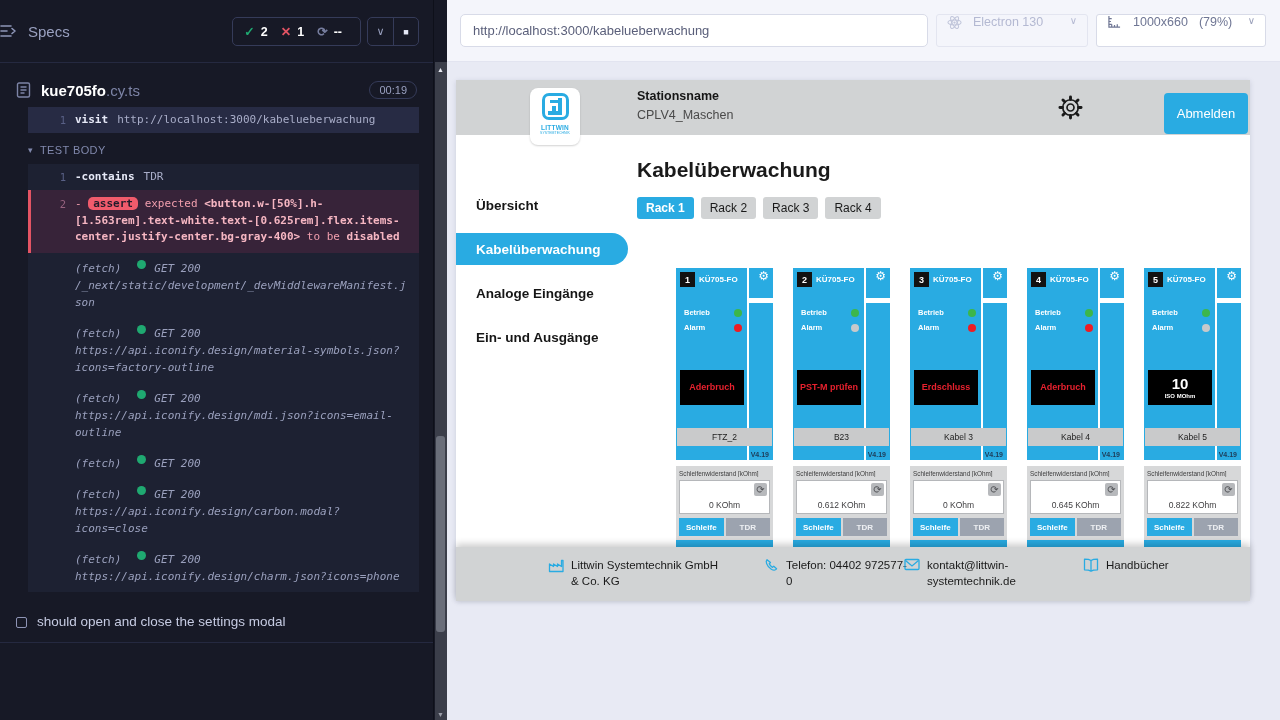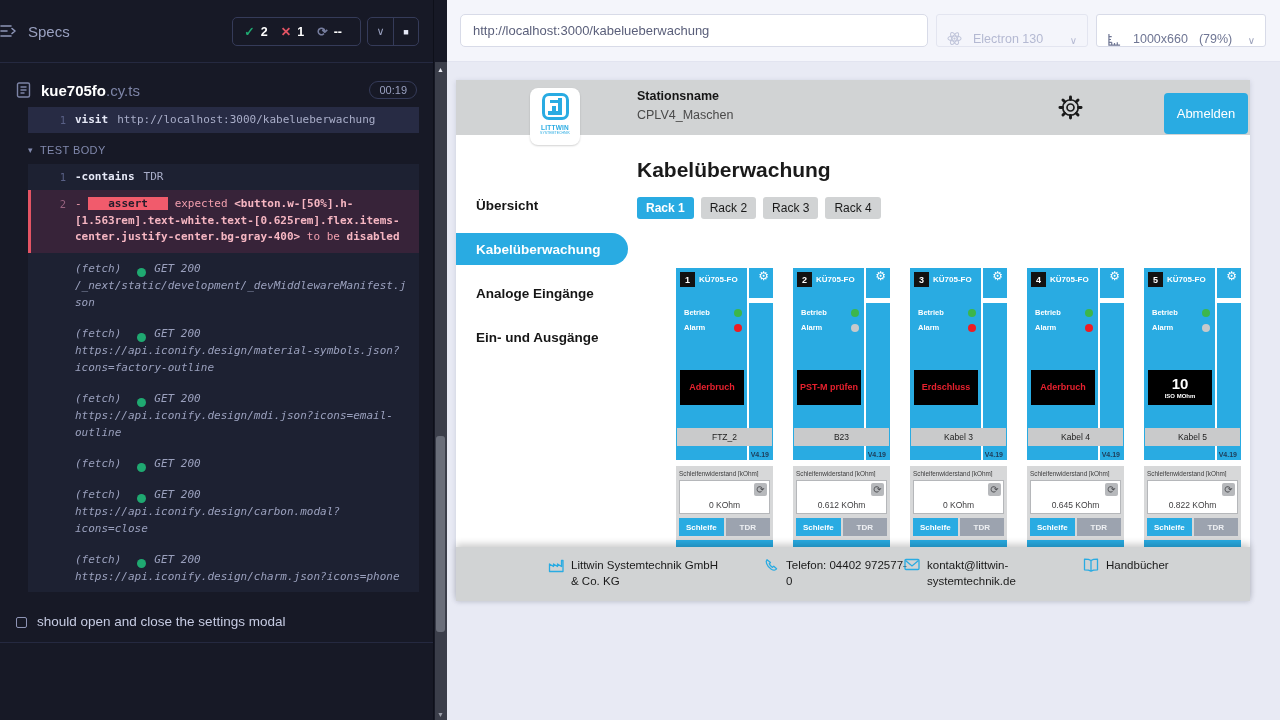--- a/index.html
+++ b/index.html
@@ -34,45 +34,45 @@
   .cmd-name { color:#e6e9f7; font-weight:bold; margin-right:9px; white-space:nowrap; }
   .cmd-arg { color:#a9aec9; }
   .section-head { padding:11px 0 8px 28px; color:#8189ad; font-size:11px; letter-spacing:.4px; display:flex; align-items:center; gap:7px; }
   .caret { font-size:9px; color:#8189ad; }
   .cmd-body { margin:0 14px 0 28px; background:#1d2132; }
   .row-cmd { display:flex; padding:5px 8px 5px 0; font-size:11px; line-height:16px; }
   .ln { width:47px; text-align:right; padding-right:9px; color:#596086; font-size:10.5px; flex:none; }
   .row-assert { display:flex; background:#372339; border-left:3px solid #e45464; padding:6px 10px 7px 0; font-size:11px; line-height:16.5px; }
   .row-assert .ln { color:#96627f; width:44px; }
   .as-content { flex:1; color:#f29fae; overflow-wrap:break-word; min-width:0; }
-  .as-chip { background:#f15b6c; color:#241c2b; font-weight:bold; border-radius:0; padding:0 20px; }
+  .as-chip { background:#f15b6c; color:#241c2b; font-weight:bold; border-radius:5px; padding:0 5px; }
   .as-sel { font-weight:bold; color:#f6b6c2; }
   .as-bold { font-weight:bold; color:#f6b6c2; }
   .fetch-row { display:flex; padding:7px 10px 7px 0; font-size:11px; line-height:17px; }
   .fetch-row .ln { width:47px; }
   .f-content { flex:1; min-width:0; font-style:italic; color:#9aa0bd; }
-  .f-head { display:flex; align-items:flex-end; gap:8px; }
+  .f-head { display:flex; align-items:flex-start; gap:8px; }
   .f-dot { width:9px; height:9px; border-radius:50%; background:#1fa971; flex:none; margin-left:8px; }
   .f-url { overflow-wrap:break-word; }
   .pending-row { margin-top:13px; padding:9px 16px 13px; border-bottom:1px solid #252940; display:flex; align-items:flex-start; gap:10px; }
   .pending-ico { width:11px; height:11px; border:1.6px solid #8e94b5; border-radius:2px; margin-top:3px; flex:none; }
   .pending-txt { color:#c6cbe2; font-size:13.5px; }
 
   
   .cy-scroll { position:absolute; left:433px; top:0; width:14px; height:720px; background:#171926; border-left:1px solid #0e101a; }
   .scroll-track { position:absolute; top:62px; bottom:0; left:1px; right:0; background:#3b3e4a; }
   .scroll-up { position:absolute; top:3px; left:0; width:13px; text-align:center; color:#e8eaf2; font-size:7px; }
   .scroll-down { position:absolute; bottom:2px; left:0; width:13px; text-align:center; color:#9a9da8; font-size:7px; }
   .scroll-thumb { position:absolute; top:436px; left:2px; width:9px; height:196px; background:#6a6e7a; border-radius:3px; }
 
   
   .stage { position:absolute; left:447px; top:0; width:833px; height:720px; background:#e8eaf4; }
   .topbar { height:62px; background:#f4f5fb; border-bottom:1px solid #e2e4f0; display:flex; align-items:center; padding:0 13px; gap:8px; }
   .url-box { width:468px; height:33px; background:#fff; border:1px solid #d8dbe8; border-radius:5px; display:flex; align-items:center; padding:0 12px; font-size:13px; color:#5a5f7a; }
-  .sel-box { height:33px; border-radius:3px; display:flex; align-items:flex-end; gap:11px; padding:0 10px; font-size:12.5px; }
+  .sel-box { height:33px; border-radius:3px; display:flex; align-items:flex-start; gap:11px; padding:0 10px; font-size:12.5px; }
   .sel-browser { width:152px; border:1px solid #e3e5f0; color:#b4b9d2; }
   .sel-size { width:170px; background:#fff; border:1px solid #d8dbe8; color:#6f7694; }
   .sel-chev { margin-left:auto; font-size:10px; color:#b4b9d2; }
   .sel-size .sel-chev { color:#9aa0ba; }
 
   
   .app { position:absolute; left:9px; top:80px; width:794px; height:521px; background:#fff; box-shadow:0 1px 5px rgba(40,45,80,.15); }
   .app-header { position:relative; height:55px; background:#d1d3d4; }
   .logo-card { position:absolute; left:74px; top:8px; width:50px; height:57px; background:#fff; border-radius:8px; box-shadow:0 1px 2px rgba(0,0,0,.18); display:flex; flex-direction:column; align-items:center; padding-top:5px; z-index:3; }
   .logo-glyph { width:27px; height:27px; border:3px solid #29abe2; border-radius:7px; position:relative; background:#fff; }

